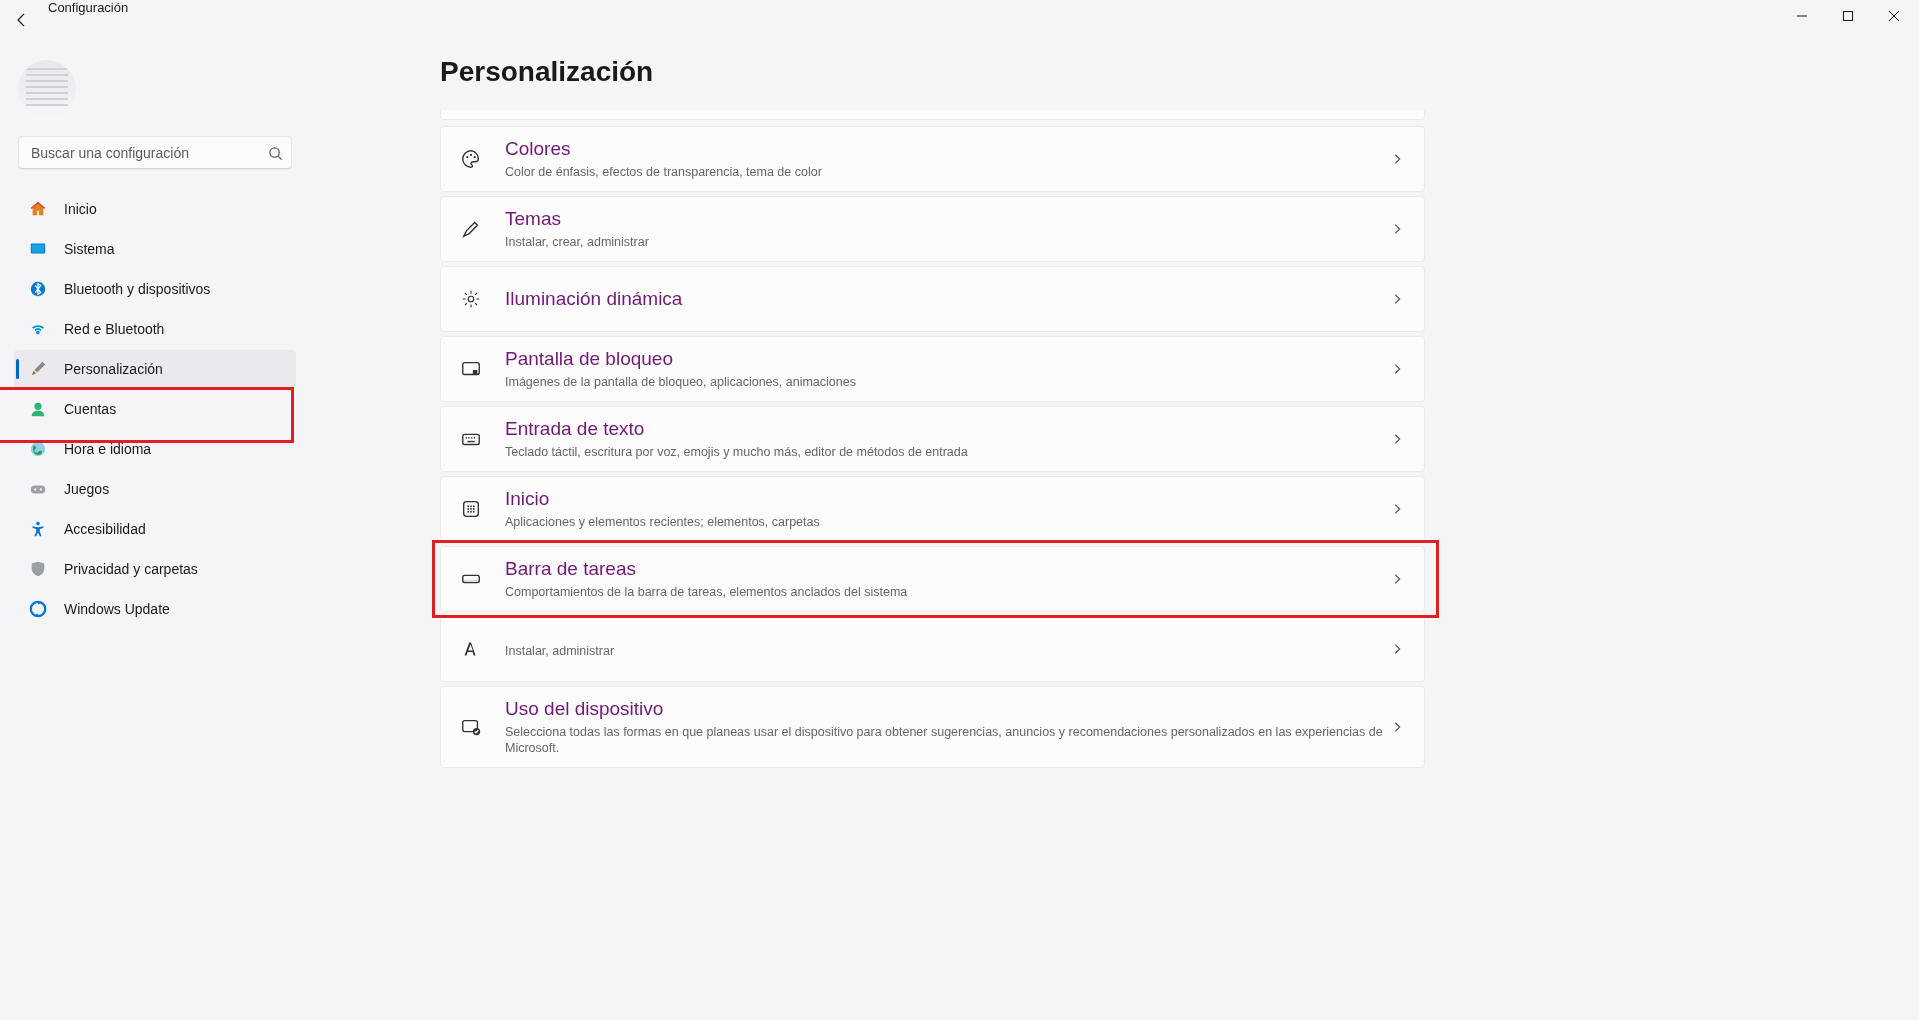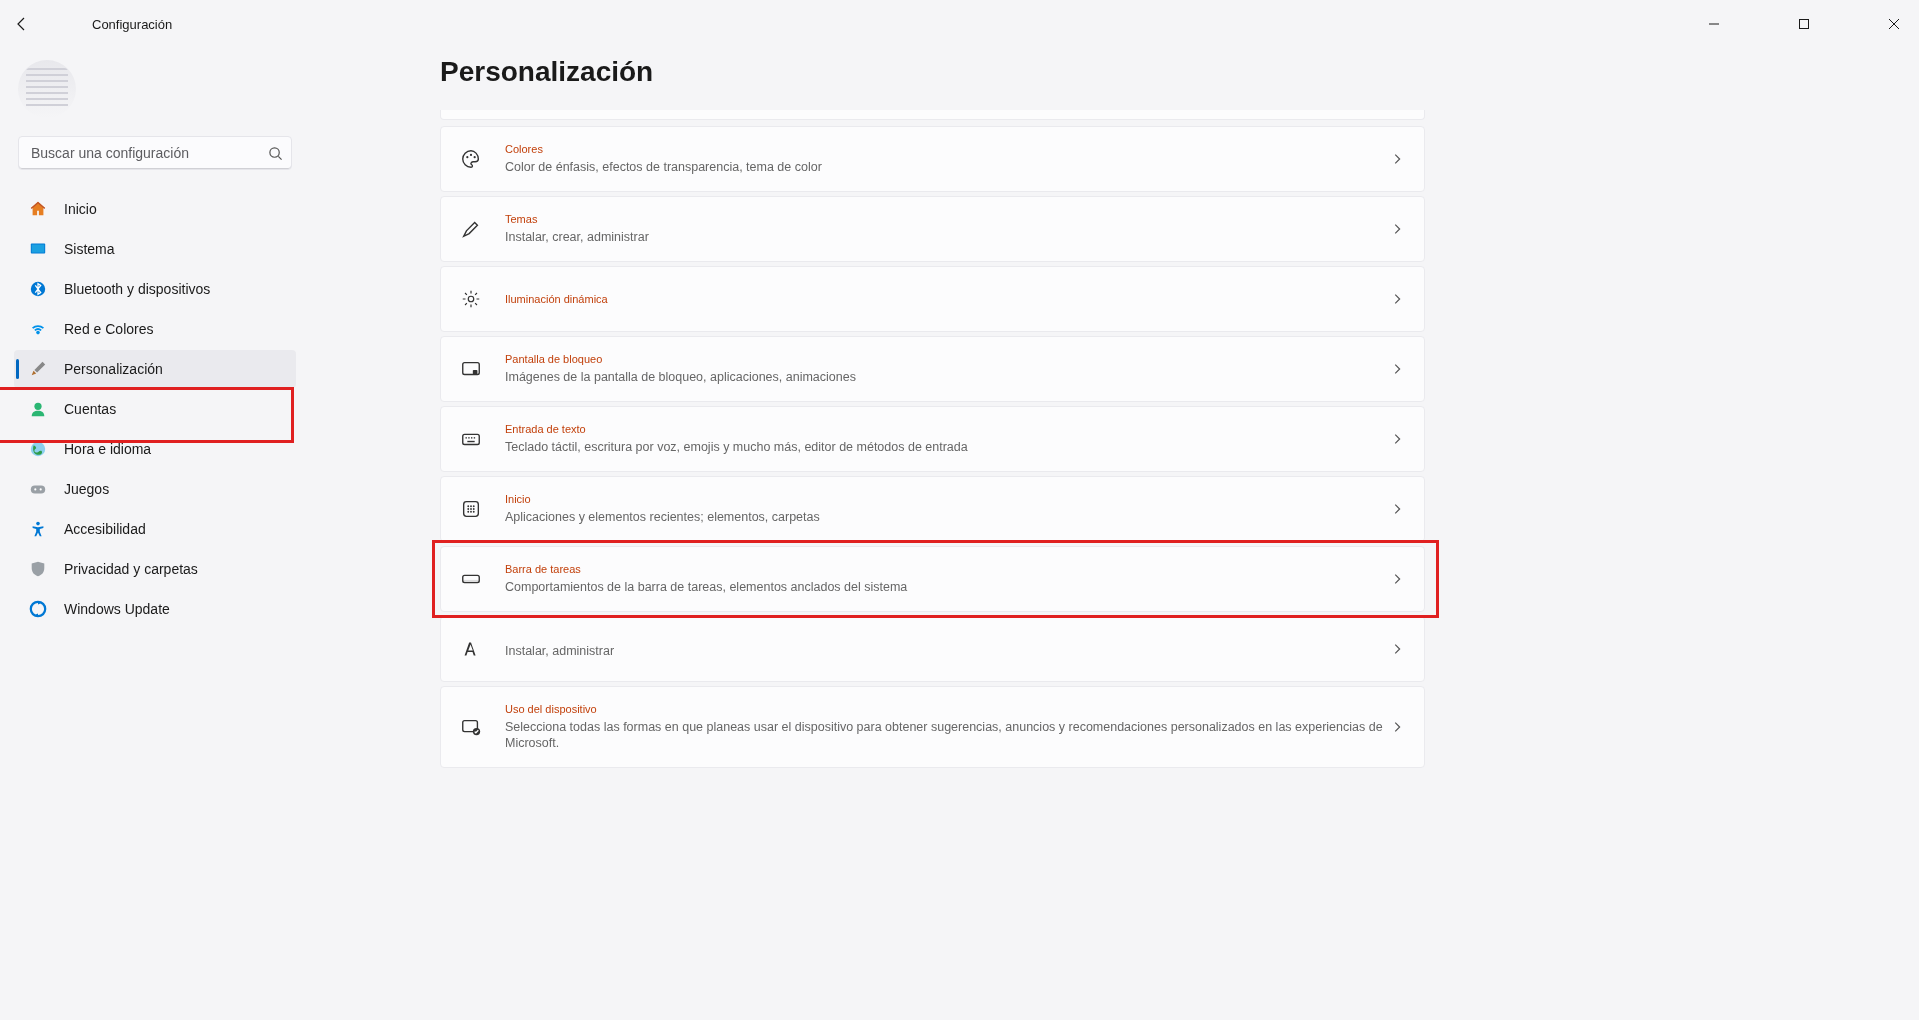--- a/index.html
+++ b/index.html
@@ -1,18 +1,18 @@
 <!DOCTYPE html>
 <html><head>
 <meta charset="utf-8">
 <style>
   * { box-sizing: border-box; margin: 0; padding: 0; font-family: "Segoe UI", sans-serif; }
   body { background: #f5f5f7; width: 1919px; height: 1020px; overflow: hidden; color: #1a1a1a; }
 
-  .titlebar { height: 48px; display: flex; align-items: center; padding: 0 2px; gap: 44px; }
+  .titlebar { height: 48px; display: flex; padding: 0 2px; }
   .titlebar .back { width: 40px; height: 40px; display:flex; align-items:center; justify-content:center; cursor:pointer; border-radius:4px; }
   .titlebar .title { font-size: 13px; margin-left: 6px; }
   .titlebar .spacer { flex: 1; }
   .win-ctrl { width: 46px; height: 32px; display:flex; align-items:center; justify-content:center; cursor:pointer; }
 
   .root { display: flex; height: calc(100% - 48px); }
   .sidebar { width: 310px; padding: 12px 12px 0 12px; }
 
   .avatar-block { display:flex; margin: 0 6px 18px 6px; }
   .avatar { width: 58px; height: 58px; border-radius: 50%; background: linear-gradient(180deg,#e8e8ec,#f5f5f7); position:relative; overflow:hidden;}
@@ -33,21 +33,21 @@
   .nav-highlight { position:absolute; border:3px solid #e02020; pointer-events:none; }
 
   .main { flex:1; padding: 8px 20px 0 130px; overflow:hidden; }
   .main h1 { font-size: 28px; font-weight: 600; margin-bottom: 22px; }
 
   .cards { display:flex; flex-direction:column; gap:4px; width: 985px; }
   .card-sliver { height:10px; background:#fcfcfd; border:1px solid #eaeaee; border-radius:0 0 4px 4px; border-top:none; margin-bottom:2px; }
   .card { background:#fcfcfd; border:1px solid #eaeaee; border-radius:4px; height:66px; display:flex; align-items:center; padding:0 20px 0 16px; cursor:pointer; }
   .card .icon { width:28px; height:28px; display:flex; align-items:center; justify-content:center; color:#323232; margin-right:20px; }
   .card .texts { flex:1; }
-  .card .t1 { font-size:11px; color:#c2410c; }
+  .card .t1 { font-size:19px; color:#701a75; }
   .card .t2 { font-size:12.5px; color:#666; margin-top:4px; line-height:1.3; }
   .card .chev { color:#555; }
   .card.tall { height:82px; }
 
   .card-highlight-wrap { position:relative; }
   .card-highlight { position:absolute; border:3px solid #e02020; pointer-events:none; }
 
   svg { display:block; }
 </style>
 </head>
@@ -123,21 +123,21 @@
           </span>
         <span>Bluetooth y dispositivos</span>
       </div>
       <div class="nav-item">
         <span class="icon">
             <svg width="18" height="18" viewBox="0 0 20 20">
               <path fill="#0091ea" d="M10 16a2 2 0 100-4 2 2 0 000 4z"></path>
               <path fill="none" stroke="#0091ea" stroke-width="2" d="M4 9a9 9 0 0112 0M6.5 11.5a5.5 5.5 0 017 0"></path>
             </svg>
           </span>
-        <span>Red e Colores</span>
+        <span>Red e Bluetooth</span>
       </div>
       <div class="nav-item active">
         <span class="icon">
             <svg width="18" height="18" viewBox="0 0 20 20">
               <path fill="#b07030" d="M3 17l2-5 3 3-5 2z"></path>
               <path fill="#888" d="M6 11 15 2l3 3-9 9z"></path>
             </svg>
           </span>
         <span>Personalización</span>
       </div>

